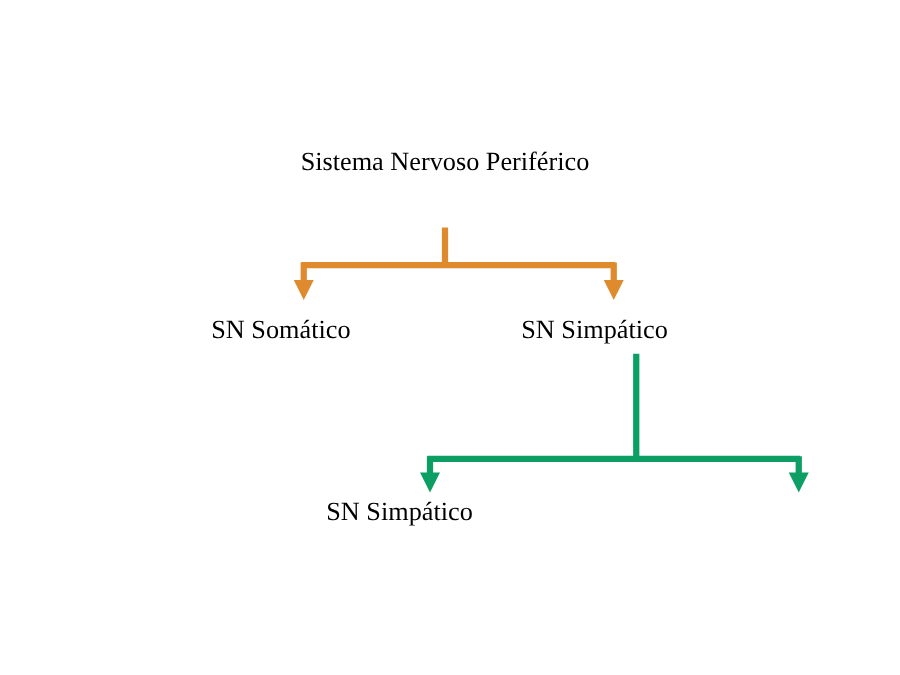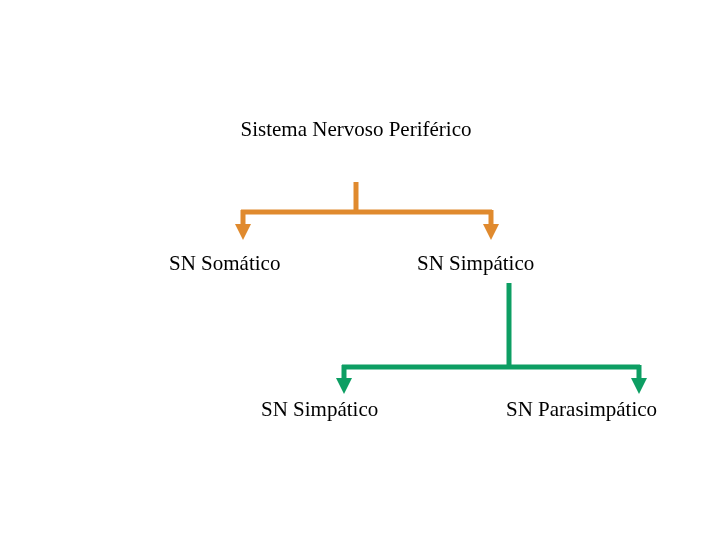--- a/index.html
+++ b/index.html
@@ -70,15 +70,14 @@
   <div class="node title" style="left:180px; top:116px; width:352px;">
     <div>Sistema Nervoso Periférico</div>
   </div>
 
   <div class="node leaf" style="left:169px; top:250px;">SN Somático</div>
 
   <div class="node leaf" style="left:417px; top:250px;">SN Simpático</div>
 
   <div class="node leaf" style="left:261px; top:396px;">SN Simpático</div>
 
-  <div class="node leaf" style="left:506px; top:396px;">SN Parasimpático</div>
 
 </div>
 
 </body></html>

